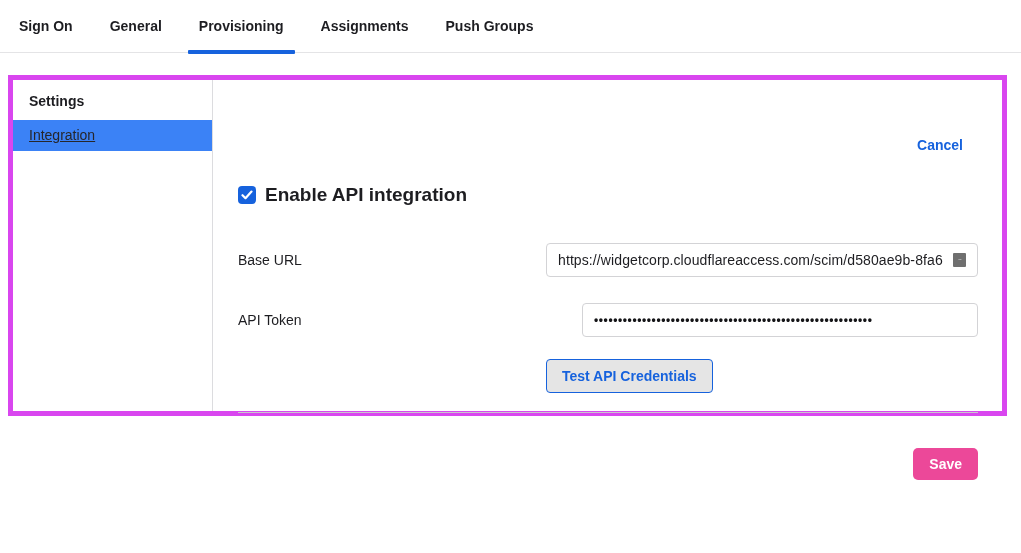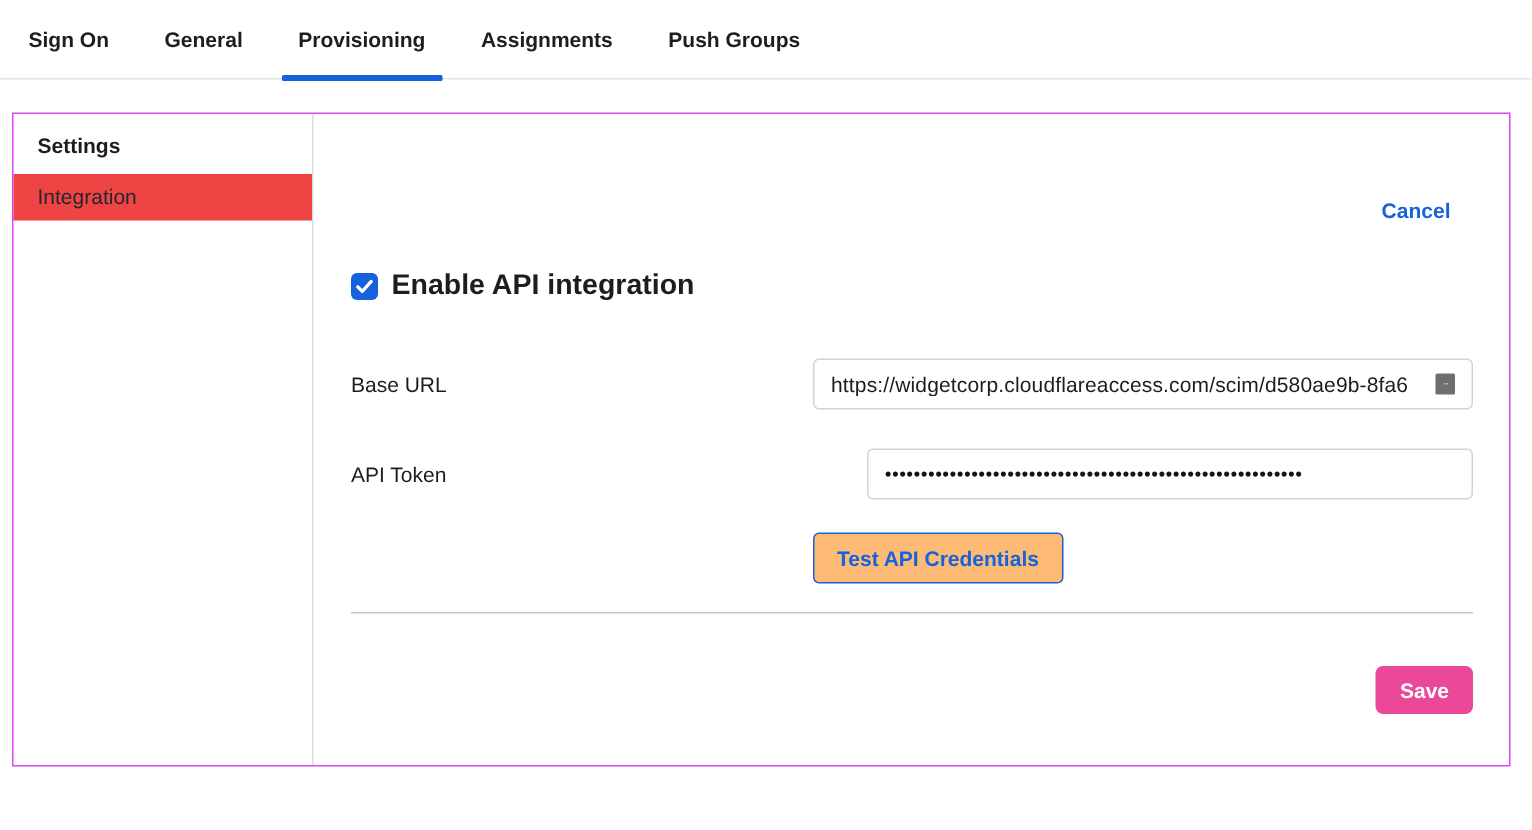--- a/index.html
+++ b/index.html
@@ -40,22 +40,22 @@
     bottom: -1px;
     height: 4px;
     background: #1662dd;
     border-radius: 1px;
   }
 
   
   .panel {
     position: absolute;
     left: 8px; top: 75px;
-    width: 999px; height: 436px;
-    border: 1px solid #d946ef;
+    width: 999px; height: 341px;
+    border: 5px solid #d946ef;
     background: #ffffff;
     display: flex;
   }
 
   
   .sidebar {
     width: 200px;
     border-right: 1px solid #dcdcdf;
     flex-shrink: 0;
   }
@@ -64,21 +64,21 @@
     font-size: 14px;
     font-weight: 700;
     color: #1d1d21;
   }
   .sidebar-item {
     padding: 7px 16px 8px 16px;
     font-size: 14px;
     color: #26262b;
     cursor: pointer;
   }
-  .sidebar-item.selected { background: #ef4444; }
+  .sidebar-item.selected { background: #3b82f6; text-decoration: underline; }
 
   
   .main {
     flex: 1;
     padding: 0 24px 0 25px;
   }
   .cancel-row {
     margin-top: 56px;
     text-align: right;
     padding-right: 15px;
@@ -175,21 +175,21 @@
 
   .test-btn-row {
     margin-top: 22px;
     padding-left: 0;
   }
   .test-btn {
     display: inline-block;
     padding: 8px 15px;
     border: 1px solid #1662dd;
     border-radius: 4px;
-    background: #fdba74;
+    background: #e5e5e5;
     color: #1662dd;
     font-size: 14px;
     font-weight: 700;
     font-family: "Liberation Sans", sans-serif;
     cursor: pointer;
   }
 
   .divider {
     margin-top: 19px;
     border-top: 1px solid #c9c9cc;

